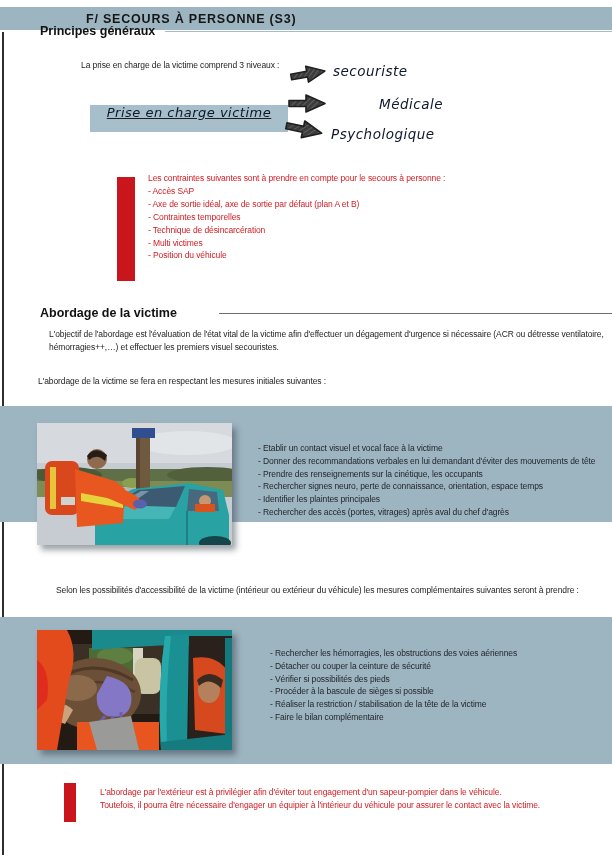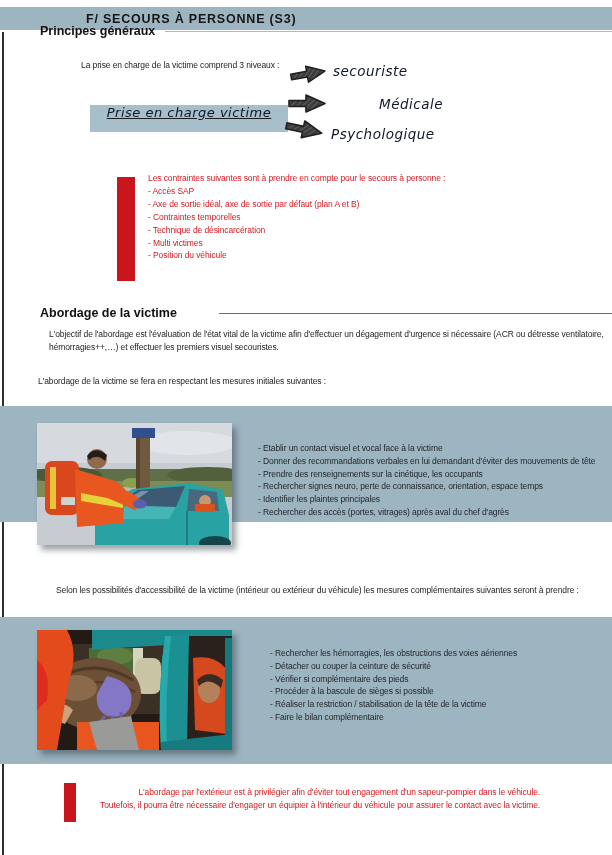--- a/index.html
+++ b/index.html
@@ -175,26 +175,26 @@
       <rect x="152" y="6" width="43" height="114" fill="#2a211c"></rect>
       <path d="M156 28 Q178 24 190 40 L190 104 L158 100 Z" fill="#d6481e"></path>
       <ellipse cx="172" cy="60" rx="11" ry="13" fill="#b5805c"></ellipse>
       <path d="M160 50 Q172 38 186 50 L184 58 Q172 46 162 56 Z" fill="#3a2a20"></path>
       <rect x="188" y="8" width="7" height="112" fill="#15787c"></rect>
       <polygon points="124,112 195,104 195,120 124,120" fill="#157b7e"></polygon>
     </svg>
     <div class="blist" style="left:258px; top:30px;margin-left:12px;">
       <div>- Rechercher les hémorragies, les obstructions des voies aériennes</div>
       <div>- Détacher ou couper la ceinture de sécurité</div>
-      <div>- Vérifier si complémentaire des pieds</div>
+      <div>- Vérifier si possibilités des pieds</div>
       <div>- Procéder à la bascule de sièges si possible</div>
       <div>- Réaliser la restriction / stabilisation de la tête de la victime</div>
       <div>- Faire le bilan complémentaire</div>
     </div>
   </div>
 
   <div class="redblock-bar" style="left:64px; top:783px; width:12px; height:39px;"></div>
-  <div class="red-lines" style="left:100px; top:786px;text-align:right;">
+  <div class="red-lines" style="left:100px; top:786px;">
     <div>L'abordage par l'extérieur est à privilégier afin d'éviter tout engagement d'un sapeur-pompier dans le véhicule.</div>
     <div>Toutefois, il pourra être nécessaire d'engager un équipier à l'intérieur du véhicule pour assurer le contact avec la victime.</div>
   </div>
 
 </div>
 
 </body></html>

